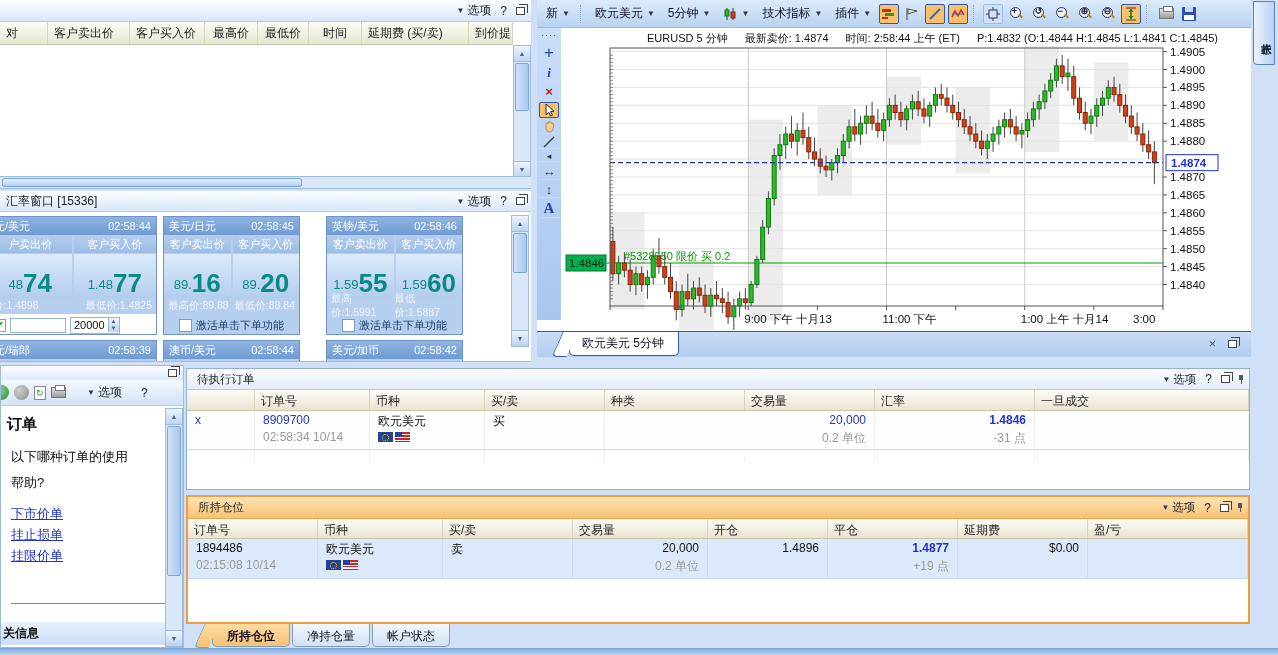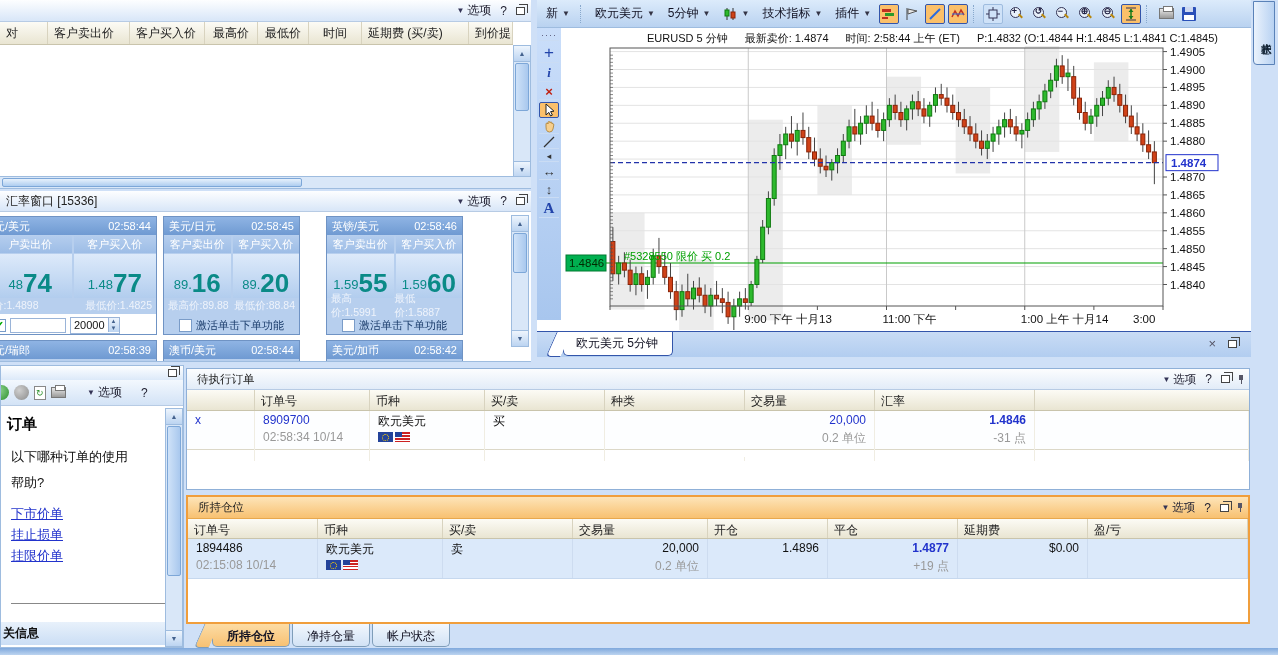--- a/index.html
+++ b/index.html
@@ -89,21 +89,21 @@
 .floppy::before { content:""; position:absolute; left:3px; top:0; width:8px; height:5px; background:#cdd8f0; }
 .floppy::after { content:""; position:absolute; left:2px; bottom:1px; width:10px; height:5px; background:#fff; }
 #chart .lstrip { position:absolute; left:0; top:28px; width:24px; height:292px; background:linear-gradient(180deg,#cadefa,#a8c6ee); display:flex; flex-direction:column; align-items:center; gap:2px; padding-top:2px; }
 .lt { width:20px; height:20px; display:flex; align-items:center; justify-content:center; font-size:13px; color:#2244aa; border-bottom:1px solid #cadcf4; }
 .lt.sel { background:#fbc06a; border:1px solid #3355aa; border-radius:2px; }
 .lt svg { display:block; }
 #chart .hdrline { position:absolute; left:78px; top:31px; font-size:11px; color:#111; white-space:nowrap;margin-left:32px; }
 #chart .hdrline span { margin-right:14px; }
 #chart-svg { position:absolute; left:21px; top:46px; }
 #chart .tabstrip { position:absolute; left:0; bottom:0; width:714px; height:26px; background:linear-gradient(180deg,#c9dcf5,#b2cdf0); border-top:1px solid #3355aa; }
-.chart-tab { position:absolute; left:26px; top:0; height:24px; background:#fff; border:1px solid #3355aa; border-top:none; border-radius:0 0 5px 5px; padding:3px 14px 0 12px; font-size:12px; color:#112; }
+.chart-tab { position:absolute; left:32px; top:0; height:24px; background:#fff; border:1px solid #3355aa; border-top:none; border-radius:0 0 5px 5px; padding:3px 14px 0 12px; font-size:12px; color:#112; }
 .chart-tab::before { content:""; position:absolute; left:-13px; top:0; width:14px; height:24px; background:#fff; border-left:1px solid #3355aa; border-bottom:1px solid #3355aa; border-radius:0 0 0 5px; transform:skewX(-24deg); }
 .tabstrip .tsr { position:absolute; right:14px; top:4px; display:flex; gap:12px; align-items:center; color:#556; font-size:13px; }
 
 
 #orders { position:absolute; left:186px; top:368px; width:1064px; height:122px; background:#fff; border:1px solid #8fb0d8; }
 #orders .titlebar { height:21px; padding-left:10px; background:linear-gradient(180deg,#fcfdfe,#e2ecf8); font-size:11.5px; }
 .ogrid { grid-template-columns:68px 115px 115px 120px 140px 130px 160px 1fr; }
 #orders .beige-hdr { height:21px; }
 .orow { display:grid; grid-template-columns:68px 115px 115px 120px 140px 130px 160px 1fr; height:39px; border-bottom:1px solid #dcd8c8; background:#fdfeff; }
 .orow > div { padding:2px 8px; font-size:12px; color:#111; border-right:1px solid #f0ede2; overflow:hidden; }
@@ -839,20 +839,21 @@
       </div>
     </div>
     <div class="beige-hdr ogrid" id="o-hdr">
         <div class="hc"></div>
         <div class="hc">订单号</div>
         <div class="hc">币种</div>
         <div class="hc">买/卖</div>
         <div class="hc">种类</div>
         <div class="hc">交易量</div>
         <div class="hc">汇率</div>
+        <div class="hc">一旦成交</div>
       </div>
     <div class="orow">
       <div><a href="#" class="blue-v" style="text-decoration:none;">x</a></div>
       <div>
           <div class="blue-v">8909700</div>
           <div class="cell-sub">02:58:34 10/14</div>
         </div>
       <div>
           <div>欧元美元</div>
           <div class="flags">

